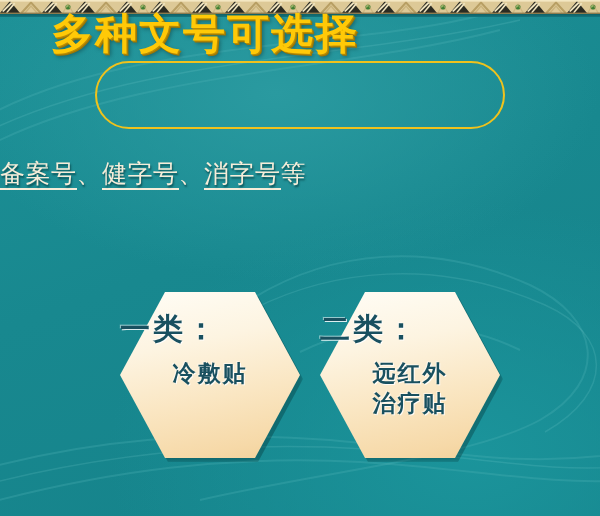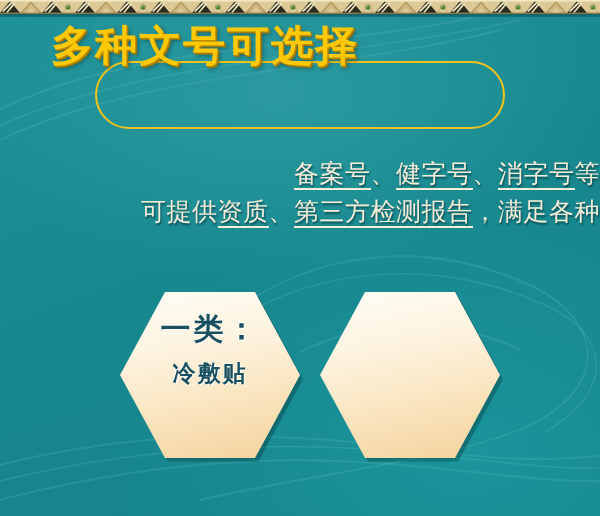--- a/index.html
+++ b/index.html
@@ -72,30 +72,29 @@
     font-family: "DejaVu Sans", sans-serif;
     font-weight: bold;
     font-size: 42px;
     letter-spacing: 2px;
     color: #ffc907;
     text-shadow:
        1px 1px 0 #b98c05,
        2px 2px 0 #9c7604,
        3px 3px 4px rgba(0,0,0,0.35);
     white-space: nowrap;
-    margin-top: 12px;
   }
 
   
   .body-copy {
     position: absolute;
     left: 0;
     top: 155px;
     width: 600px;
-    text-align: right;
+    text-align: left;
     color: #f6edd9;
     font-size: 25px;
     line-height: 38px;
     letter-spacing: 0.5px;
     text-shadow: 1px 2px 2px rgba(0,44,48,0.65);
   }
   .body-line { white-space: nowrap; }
   .u {
     border-bottom: 2px solid #f6edd9;
     padding-bottom: 1px;
@@ -123,21 +122,20 @@
   .hex-1-sh { left: 123px; top: 296px; }
   .hex-2 { left: 320px; top: 292px; }
   .hex-2-sh { left: 323px; top: 296px; }
 
   .hex-content {
     position: absolute;
     width: 180px;
     height: 208px;
     display: flex;
     flex-direction: column;
-    align-items: center;
     justify-content: flex-start;
     padding-top: 20px;
     box-sizing: border-box;
     color: #19505f;
   }
   .hex-heading {
     font-size: 30px;
     font-weight: bold;
     letter-spacing: 3px;
     line-height: 1.15;
@@ -208,28 +206,34 @@
       </svg>
     </div>
   </div>
   <div class="band-underline"></div>
 
   <div class="title-pill"></div>
   <div class="title-text">多种文号可选择</div>
 
   <div class="body-copy">
     <div class="body-line" id="bl0"><span class="u">备案号</span><span>、</span><span class="u">健字号</span><span>、</span><span class="u">消字号</span><span>等</span></div>
-    <div class="body-line" id="bl1"><span>可提供</span><span class="u">资质</span><span>、</span><span class="u">第三方检测报告</span><span>，满足各种</span></div>
   </div>
 
   <div class="hex-shadow hex-1-sh"></div>
   <div class="hex hex-1"></div>
   <div class="hex-content hex-1">
     <div class="hex-heading">一类：</div>
     <div class="hex-lines">
       <div class="hex-line">冷敷贴</div>
     </div>
   </div>
 
   <div class="hex-shadow hex-2-sh"></div>
   <div class="hex hex-2"></div>
+  <div class="hex-content hex-2">
+    <div class="hex-heading">二类：</div>
+    <div class="hex-lines">
+      <div class="hex-line">远红外</div>
+      <div class="hex-line">治疗贴</div>
+    </div>
+  </div>
 
 </div>
 
 </body></html>

